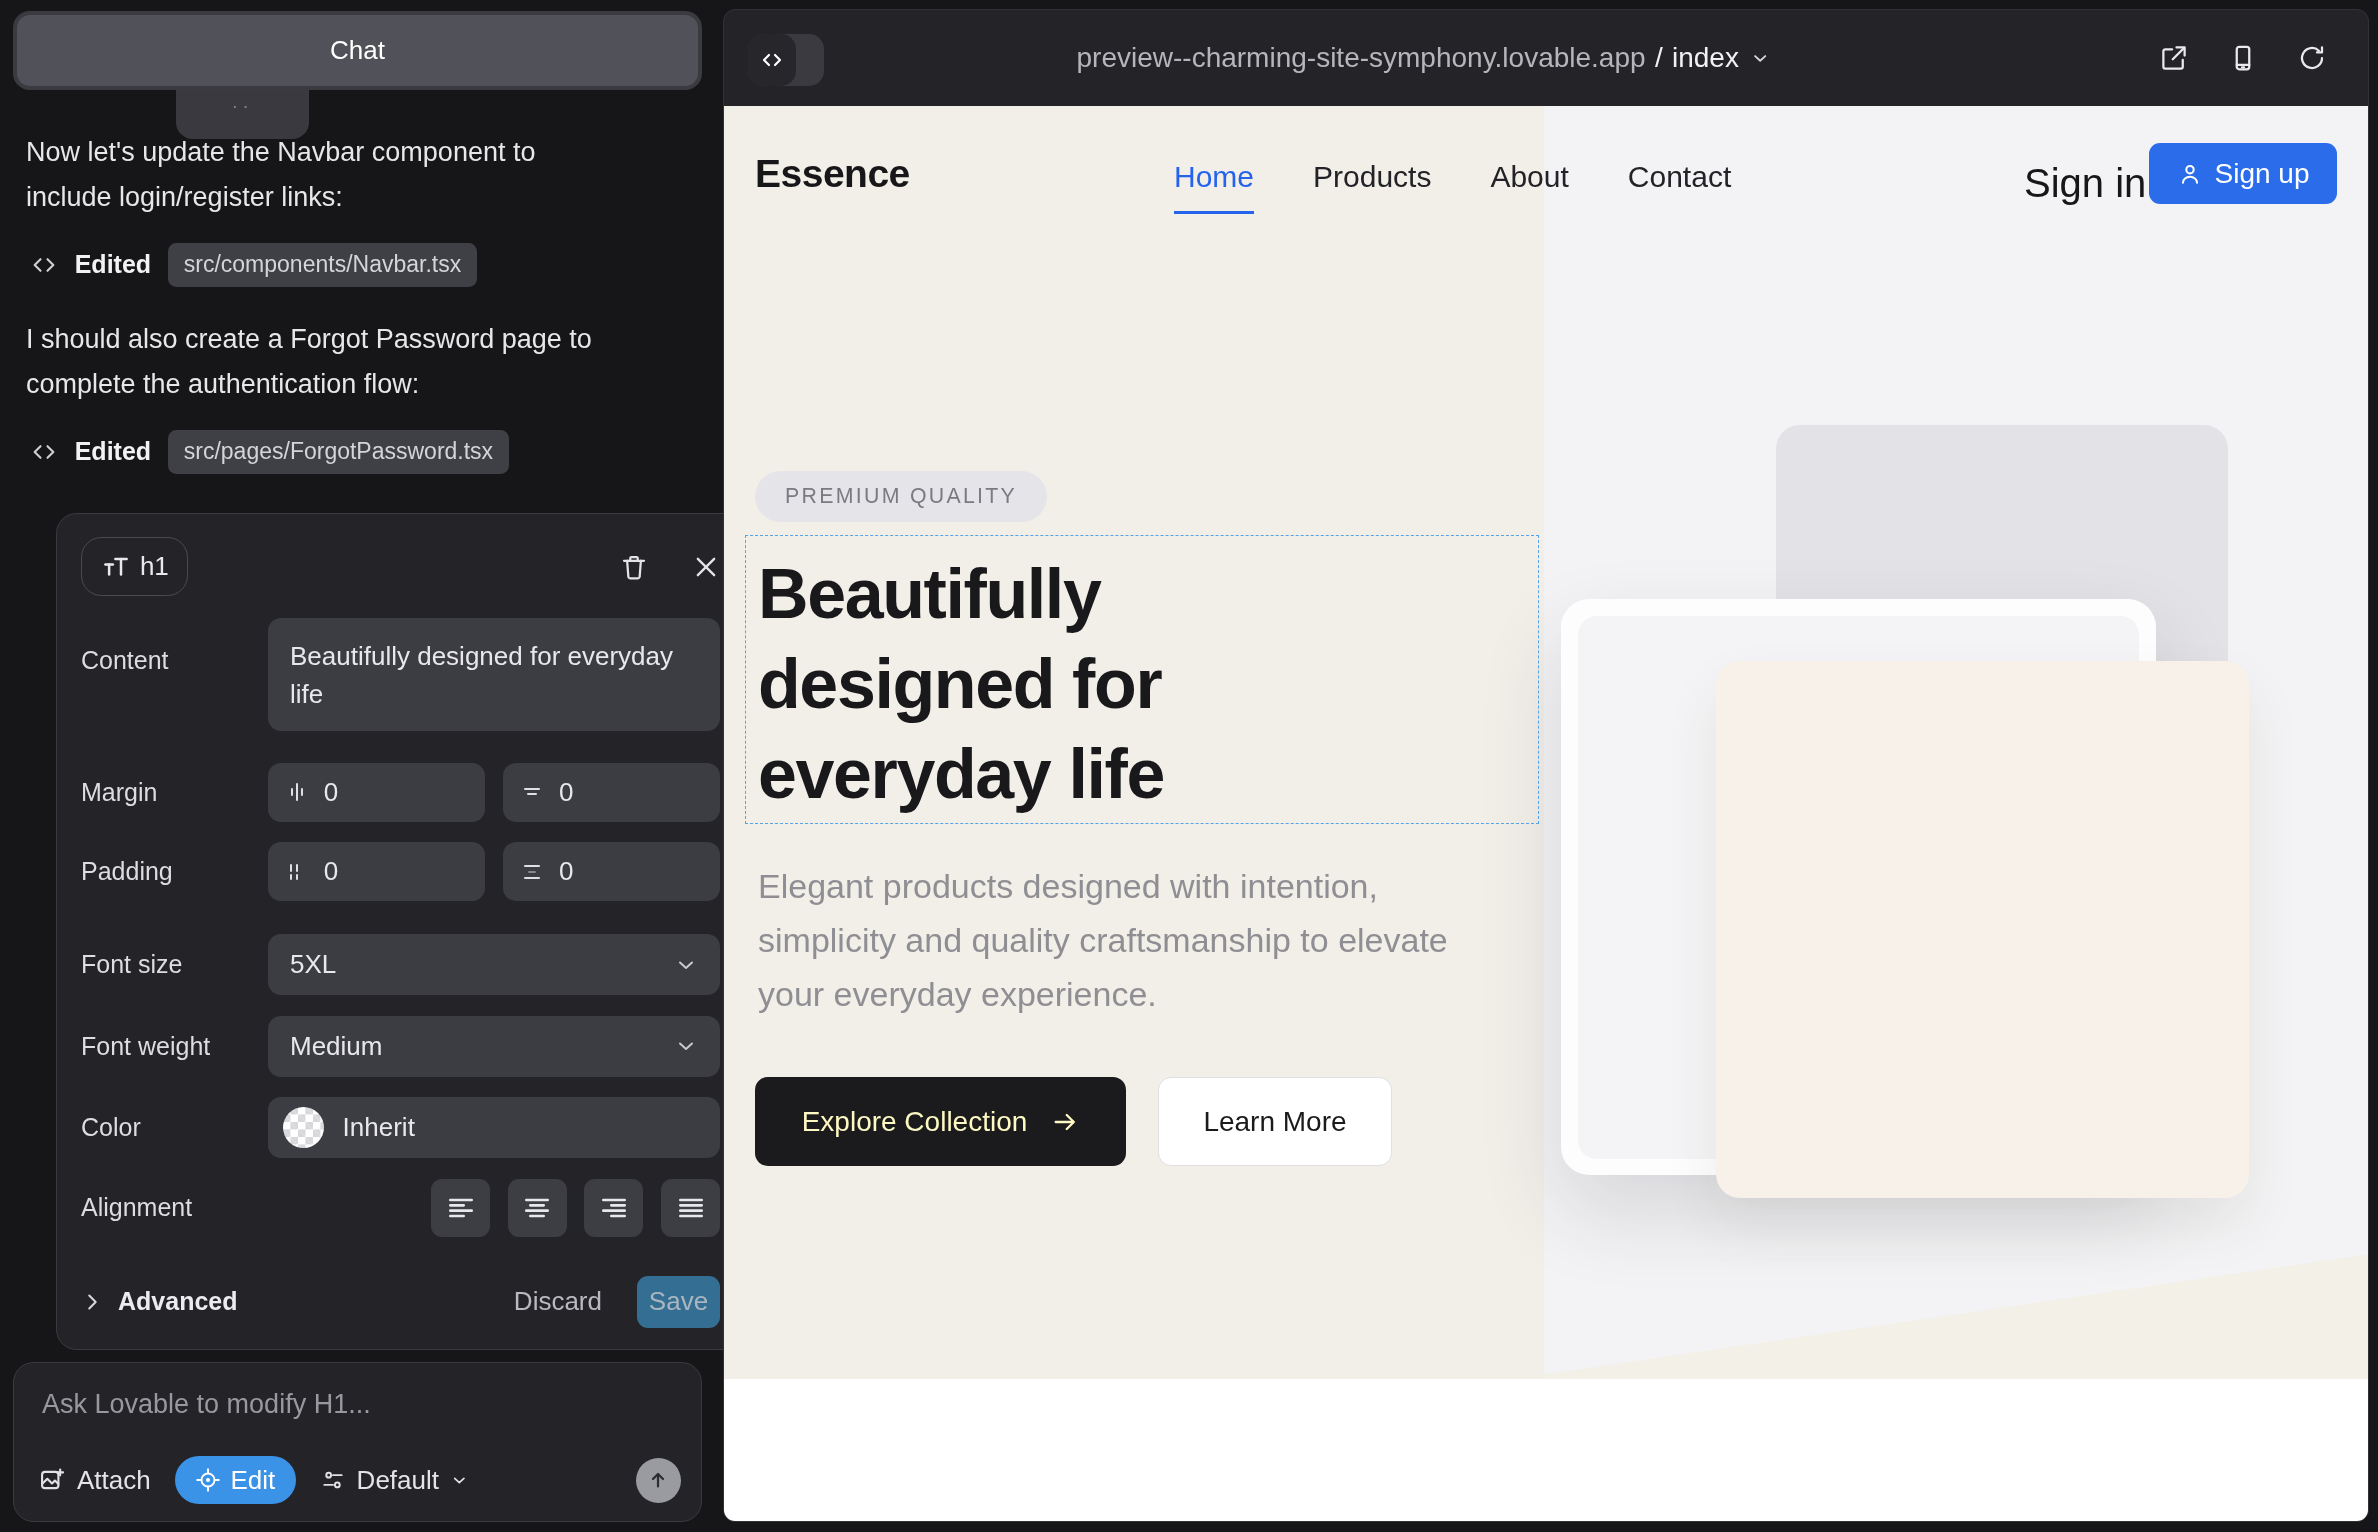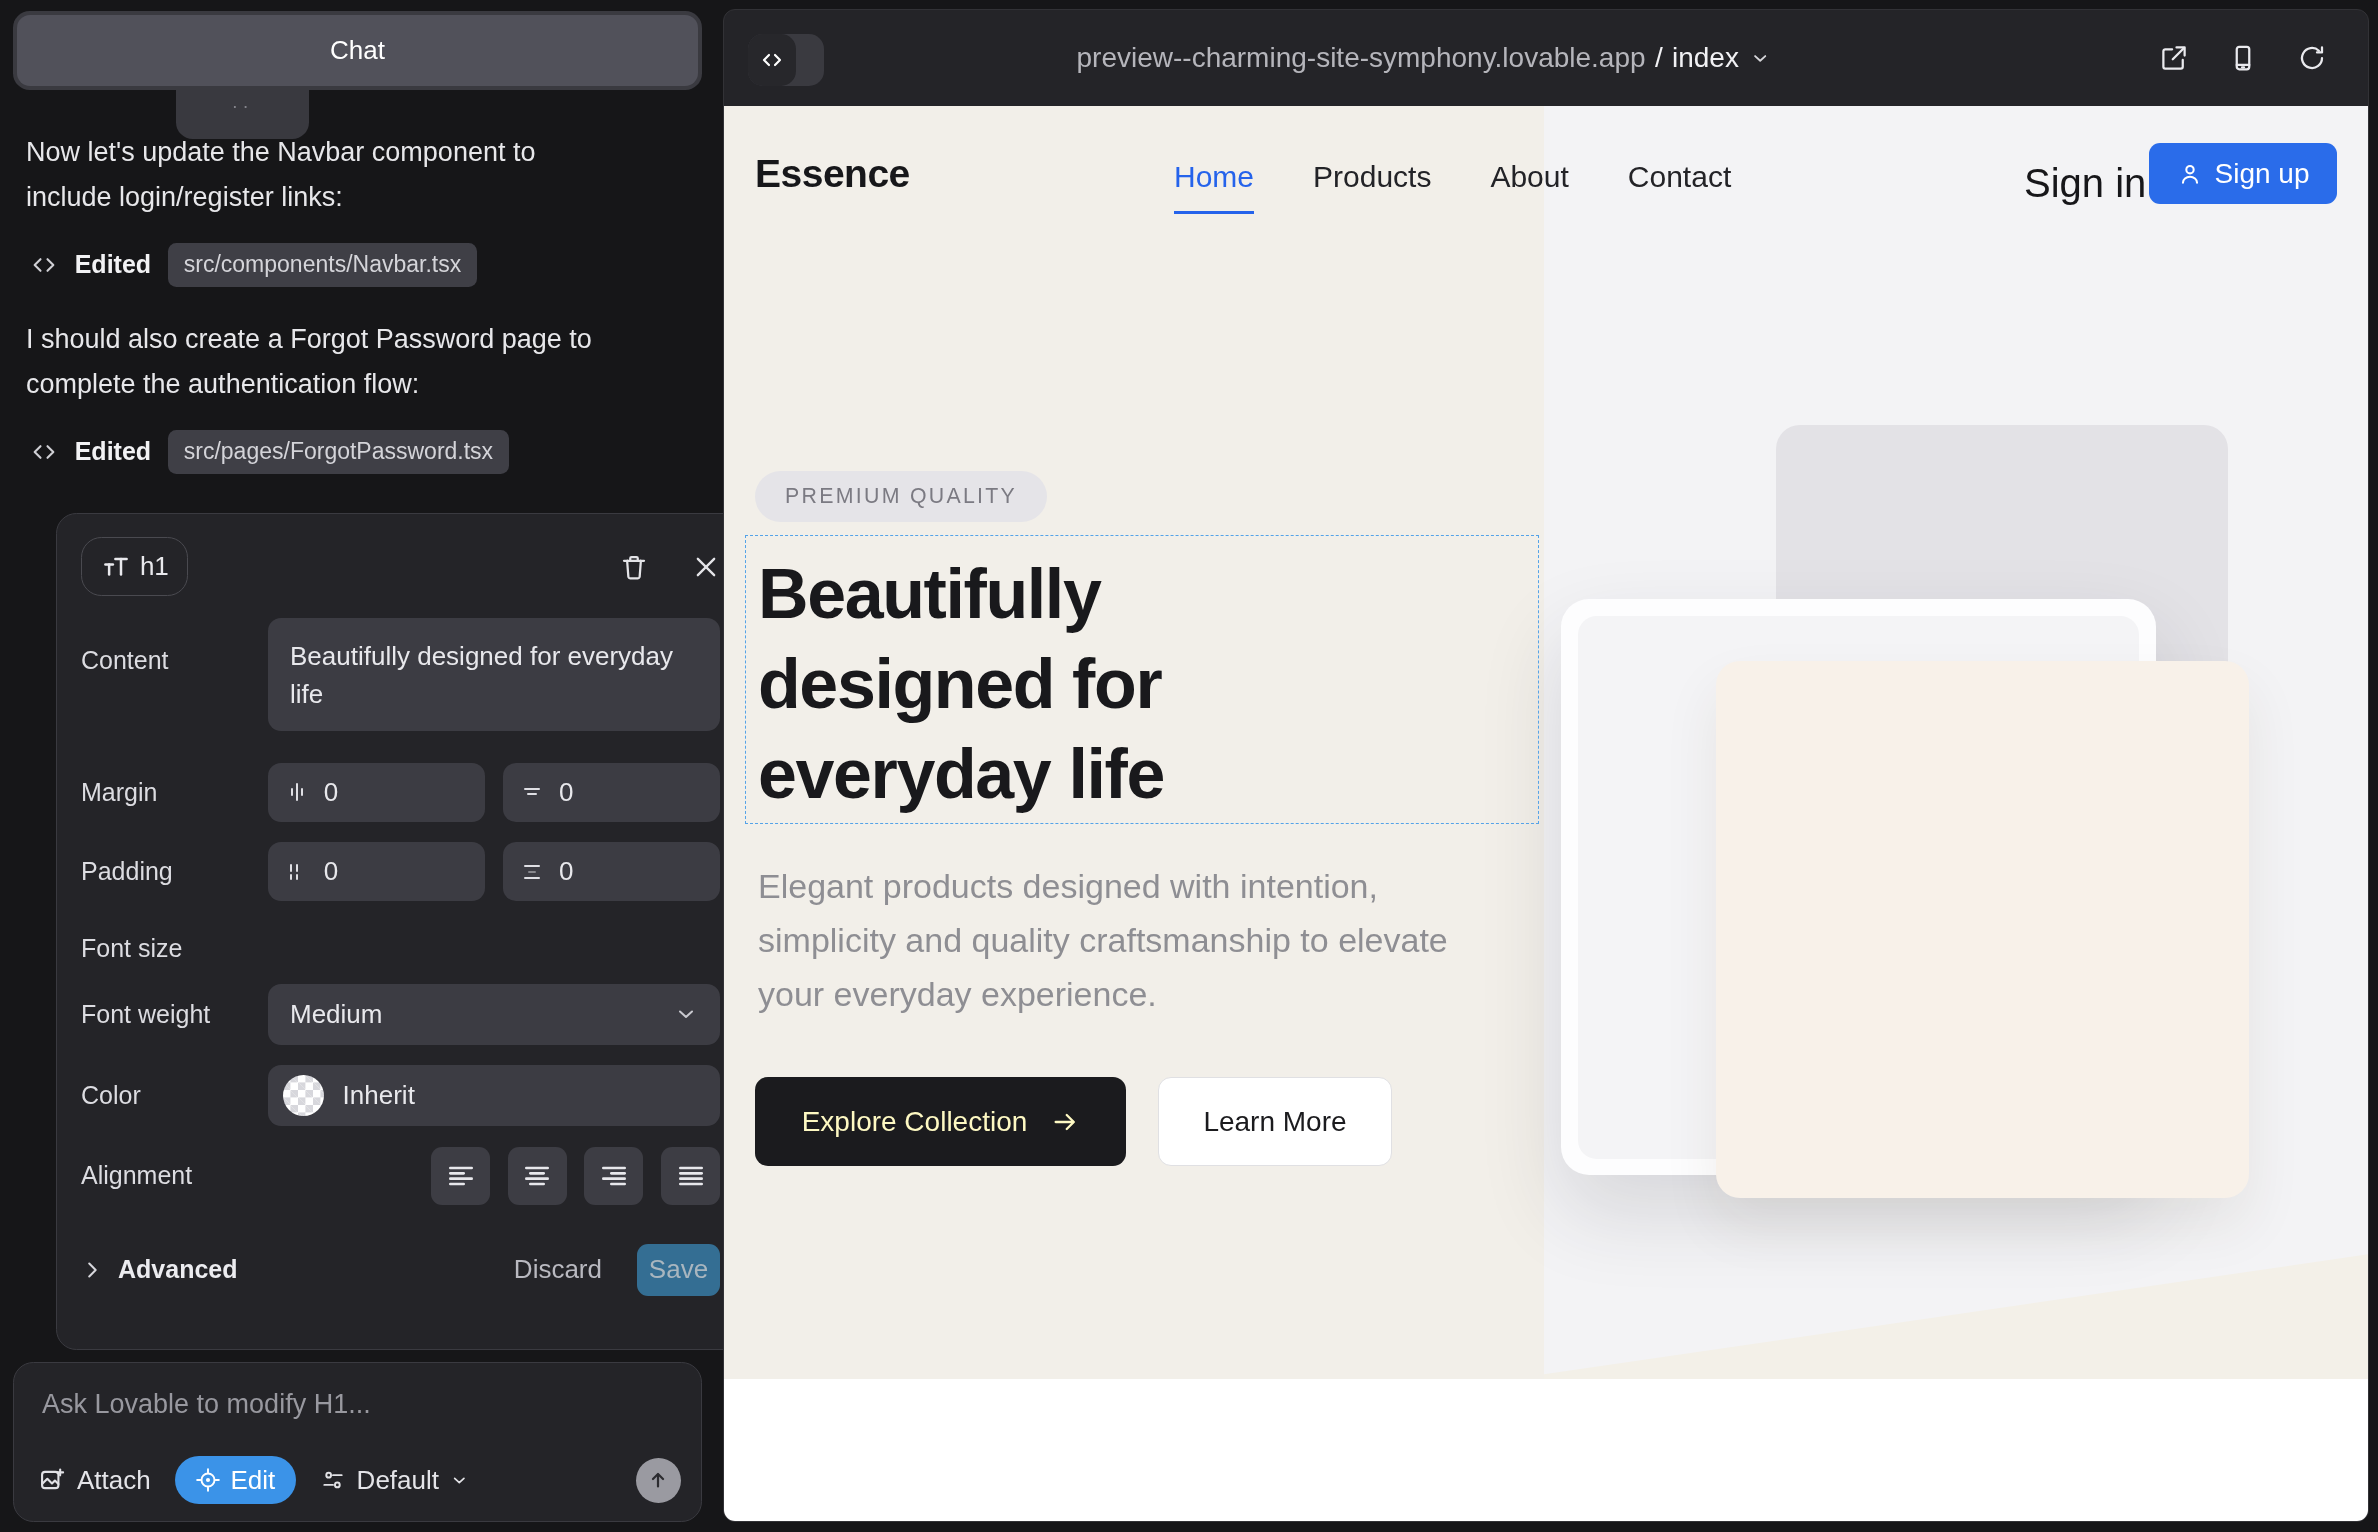--- a/index.html
+++ b/index.html
@@ -275,20 +275,29 @@
                 <path d="M5 18 h14"></path>
                 <path d="M9 12 h6" opacity="0.45"></path>
               </svg>
           </span>
           <span>0</span>
         </div>
       </div>
 
       <div class="ed-row select-row">
         <div class="ed-label">Font size</div>
+        <div class="field select">
+          <span>5XL</span>
+          <span class="spacer"></span>
+          <span class="icon">
+            <svg width="24" height="24" viewBox="0 0 24 24" fill="none" stroke="currentColor" stroke-width="2" stroke-linecap="round" stroke-linejoin="round">
+                <path d="M6 9.5 L12 15 L18 9.5"></path>
+              </svg>
+          </span>
+        </div>
       </div>
 
       <div class="ed-row select-row">
         <div class="ed-label">Font weight</div>
         <div class="field select">
           <span>Medium</span>
           <span class="spacer"></span>
           <span class="icon">
             <svg width="24" height="24" viewBox="0 0 24 24" fill="none" stroke="currentColor" stroke-width="2" stroke-linecap="round" stroke-linejoin="round">
                 <path d="M6 9.5 L12 15 L18 9.5"></path>

